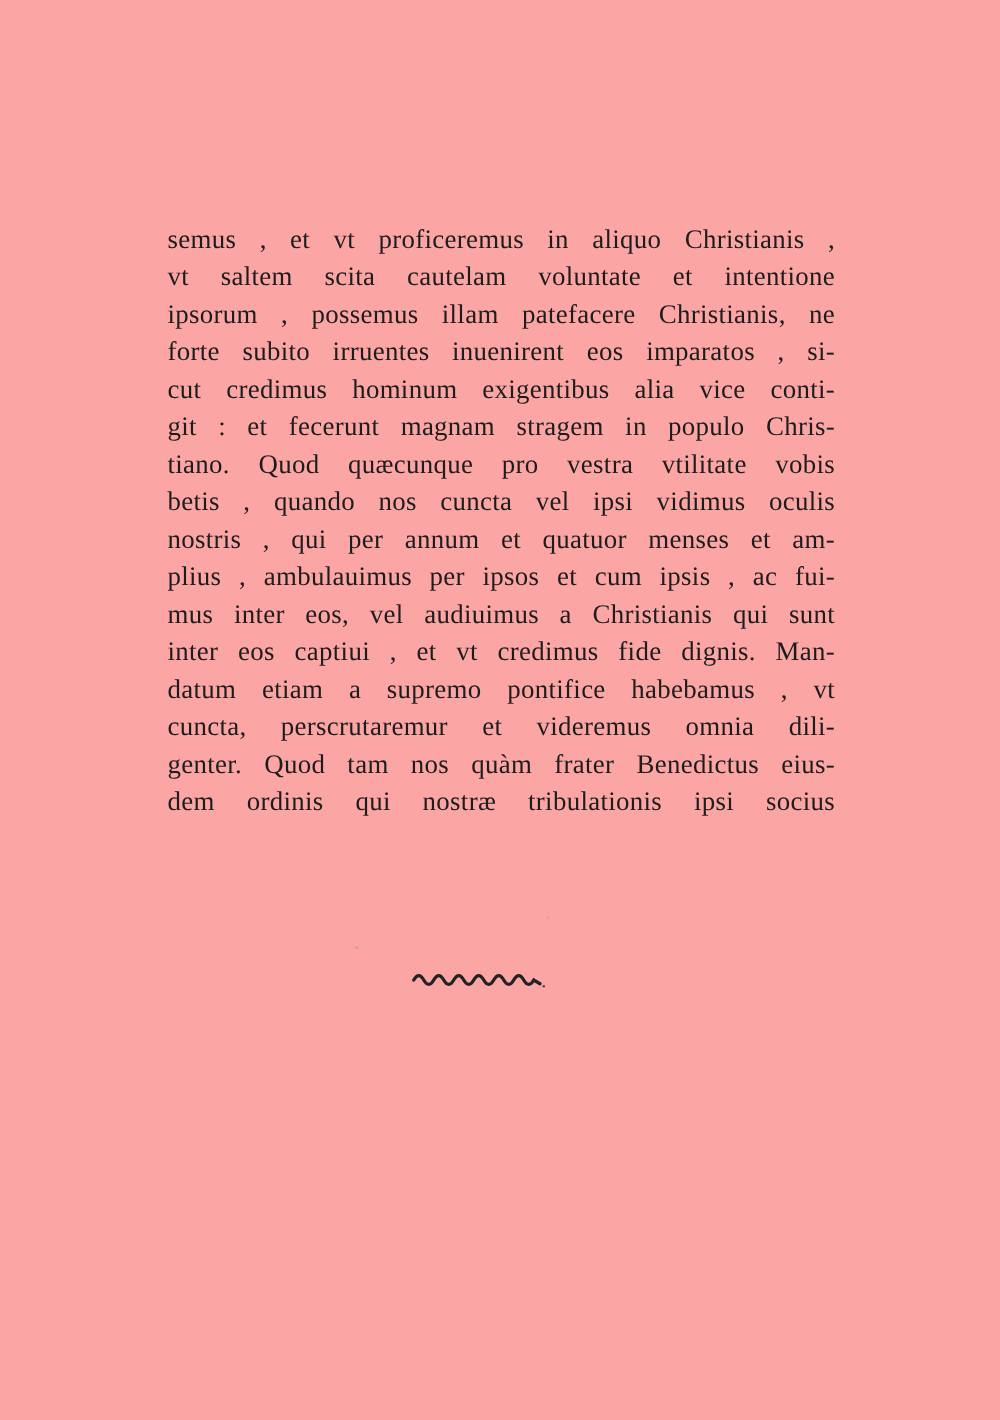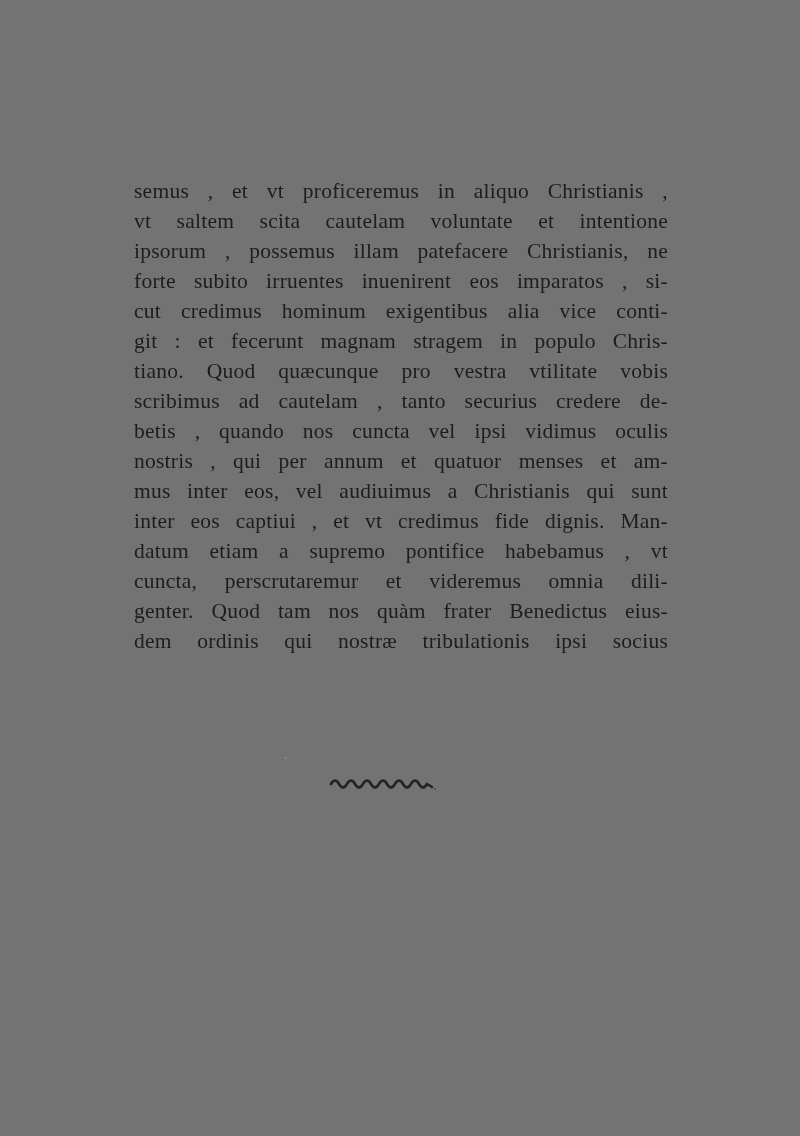--- a/index.html
+++ b/index.html
@@ -9,21 +9,21 @@
     height: 1136px;
     overflow: hidden;
   }
   body {
     background: #fdfdfc;
   }
   .scan-page {
     position: relative;
     width: 800px;
     height: 1136px;
-    background: #737373;
+    background: #fca5a5;
   }
   .body-text {
     position: absolute;
     left: 134px;
     top: 176px;
     width: 534px;
     font-family: "Liberation Serif", "DejaVu Serif", serif;
     font-size: 21.5px;
     line-height: 30px;
     color: #1d1d1d;
@@ -63,23 +63,23 @@
 <div class="scan-page">
 
   <div class="body-text">
     <div class="text-line">semus , et vt proficeremus in aliquo Christianis ,</div>
     <div class="text-line">vt saltem scita cautelam voluntate et intentione</div>
     <div class="text-line">ipsorum , possemus illam patefacere Christianis, ne</div>
     <div class="text-line">forte subito irruentes inuenirent eos imparatos , si-</div>
     <div class="text-line">cut credimus hominum exigentibus alia vice conti-</div>
     <div class="text-line">git : et fecerunt magnam stragem in populo Chris-</div>
     <div class="text-line">tiano. Quod quæcunque pro vestra vtilitate vobis</div>
-    <div class="text-line">scribimus ad cautelam , tanto securius credere de-</div>
     <div class="text-line">betis , quando nos cuncta vel ipsi vidimus oculis</div>
     <div class="text-line">nostris , qui per annum et quatuor menses et am-</div>
+    <div class="text-line">plius , ambulauimus per ipsos et cum ipsis , ac fui-</div>
     <div class="text-line">mus inter eos, vel audiuimus a Christianis qui sunt</div>
     <div class="text-line">inter eos captiui , et vt credimus fide dignis. Man-</div>
     <div class="text-line">datum etiam a supremo pontifice habebamus , vt</div>
     <div class="text-line">cuncta, perscrutaremur et videremus omnia dili-</div>
     <div class="text-line">genter. Quod tam nos quàm frater Benedictus eius-</div>
     <div class="text-line">dem ordinis qui nostræ tribulationis ipsi socius</div>
   </div>
 
   <div class="ornament">
     <svg viewBox="0 0 112 22" xmlns="http://www.w3.org/2000/svg" aria-hidden="true">

